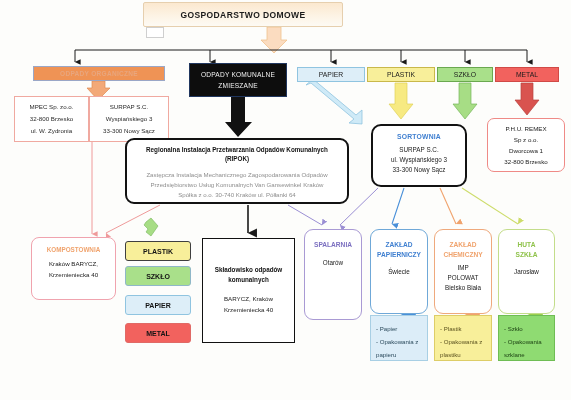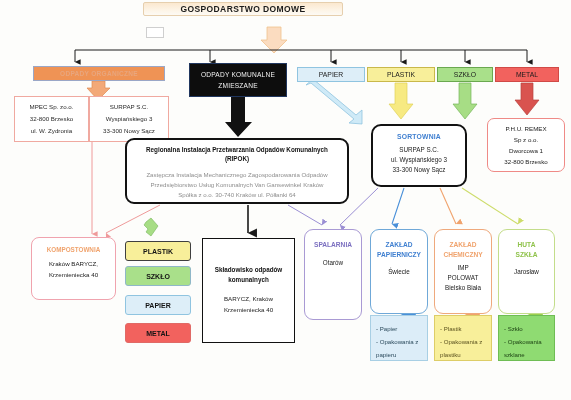--- a/index.html
+++ b/index.html
@@ -4,21 +4,21 @@
 <style>
   html,body{margin:0;padding:0;background:#fdfdfb;}
   body{width:571px;height:400px;position:relative;overflow:hidden;
        font-family:"Liberation Sans","DejaVu Sans",sans-serif;color:#222;}
   #stage{position:absolute;left:0;top:0;width:571px;height:400px;}
   .node{position:absolute;box-sizing:border-box;display:flex;flex-direction:column;
         align-items:center;justify-content:center;text-align:center;}
   .svgl{position:absolute;left:0;top:0;width:571px;height:400px;pointer-events:none;}
 
   
-  #hh{left:143px;top:2px;width:200px;height:14px;border:1px solid #e6cfae;border-radius:2px;
+  #hh{left:143px;top:2px;width:200px;height:25px;border:1px solid #e6cfae;border-radius:2px;
       background:linear-gradient(180deg,#fbe8cf 0%,#fdf4e6 60%,#fdfaf4 100%);
       font-size:8.5px;font-weight:bold;letter-spacing:.4px;color:#1b1b1b;}
   #hhtab{position:absolute;left:146px;top:27px;width:16px;height:9px;border:1px solid #cfcfcf;background:#fff;}
 
   
   #organic{left:33px;top:66px;width:132px;height:15px;background:#ef9355;border:1px solid #9aa7c7;
            font-size:6.5px;font-weight:bold;color:#e8a67e;letter-spacing:.3px;}
   #mixed{left:189px;top:63px;width:98px;height:34px;background:#0d0d0d;border:1px solid #20365e;
          color:#f2f2f2;font-size:6.6px;line-height:11px;letter-spacing:.2px;}
   #papier{left:297px;top:67px;width:68px;height:15px;background:#ddeef8;border:1px solid #8fc4e0;

